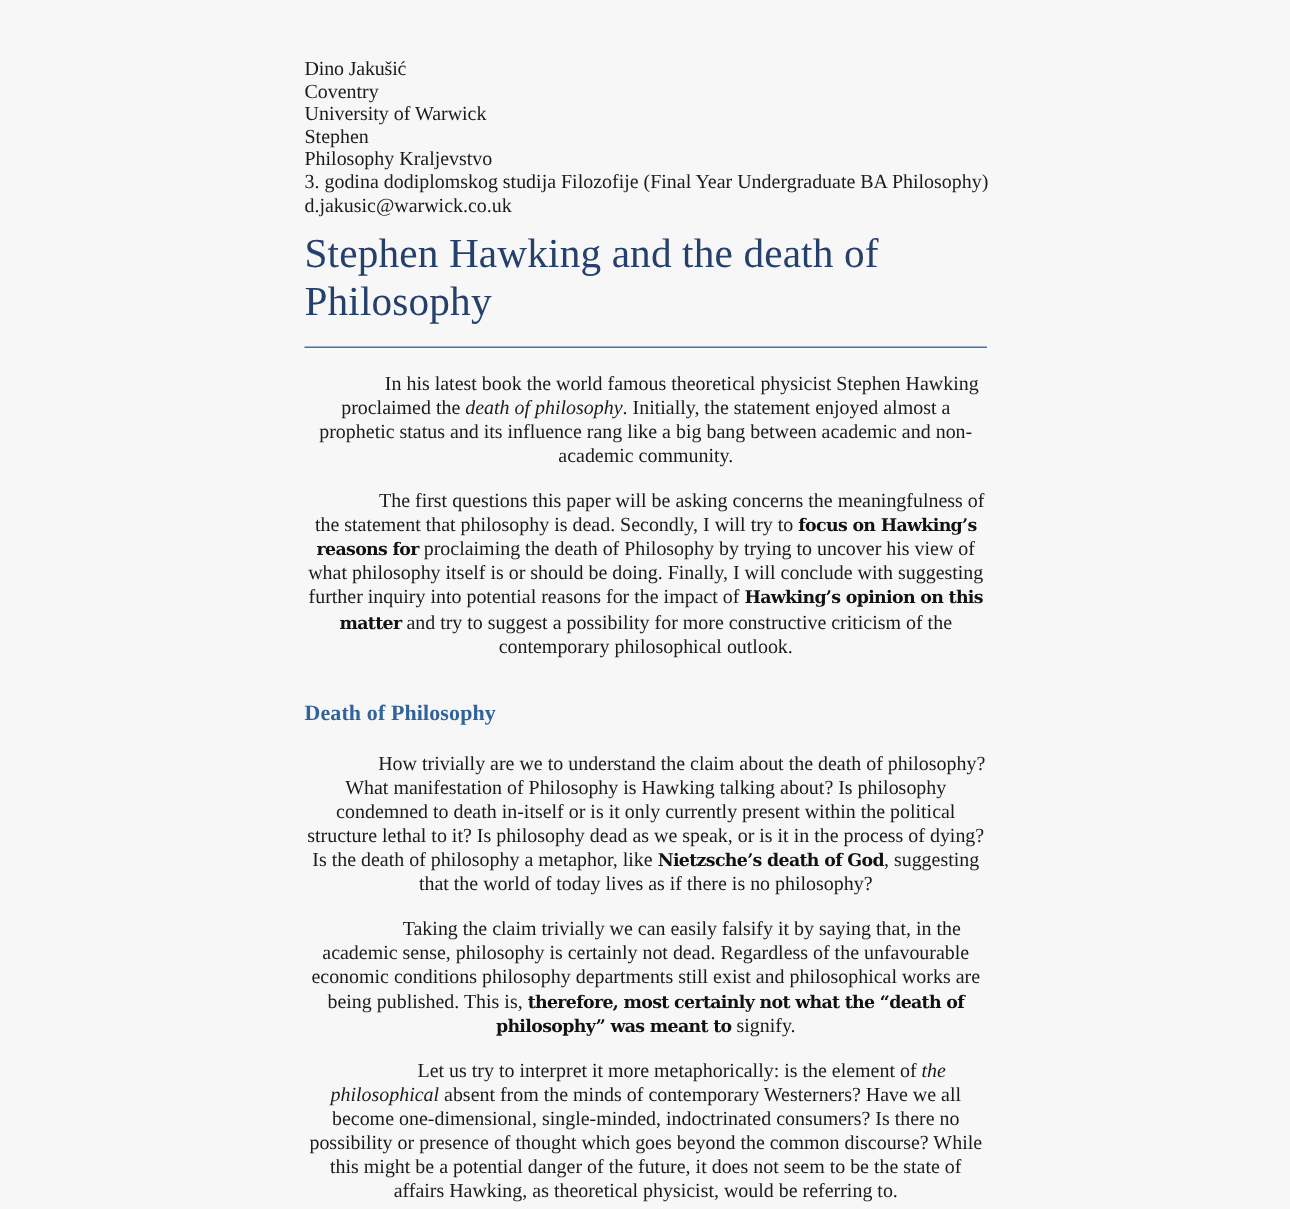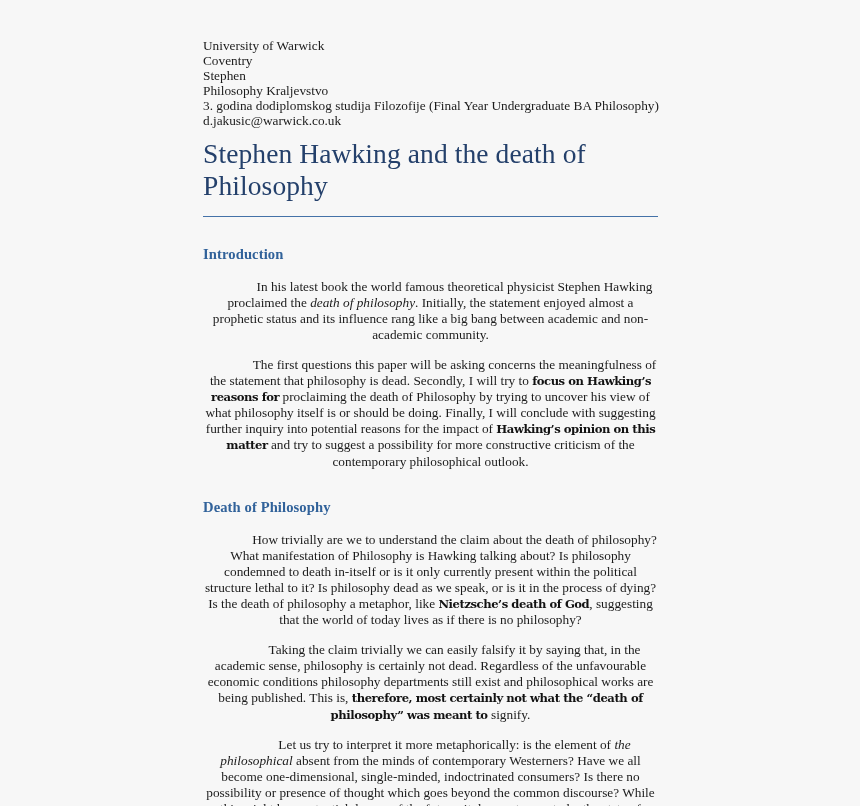--- a/index.html
+++ b/index.html
@@ -98,33 +98,33 @@
     color: #121212;
   }
 </style>
 </head>
 <body>
 
 <div id="page">
   <div id="text-column">
 
     <div class="author-block">
+        <div class="line name">Dino Jakušić</div>
+        <div class="line">Coventry</div>
         <div class="line">University of Warwick</div>
-        <div class="line">Coventry</div>
         <div class="line">Stephen</div>
         <div class="line">Philosophy Kraljevstvo</div>
         <div class="line">3. godina dodiplomskog studija Filozofije (Final Year Undergraduate BA Philosophy)</div>
         <div class="line">d.jakusic@warwick.co.uk</div>
       </div>
 
     <h1 class="doc-title">Stephen Hawking and the death of Philosophy</h1>
     <div class="title-rule"></div>
 
     <div id="sections">
-        <h2 class="section-heading">Introduction</h2>
         <p class="body first-after-heading"><span>In his latest book the world famous theoretical physicist Stephen Hawking proclaimed the </span><em class="ital">death of philosophy</em><span>. Initially, the statement enjoyed almost a prophetic status and its influence rang like a big bang between academic and non-academic community.</span></p>
         <p class="body"><span>The first questions this paper will be asking concerns the meaningfulness of the statement that philosophy is dead. Secondly, I will try to </span><span class="sub">focus on Hawking’s reasons for</span><span> proclaiming the death of Philosophy by trying to uncover his view of what philosophy itself is or should be doing. Finally, I will conclude with suggesting further inquiry into potential reasons for the impact of </span><span class="sub">Hawking’s opinion on this matter</span><span> and try to suggest a possibility for more constructive criticism of the contemporary philosophical outlook.</span></p>
         <h2 class="section-heading">Death of Philosophy</h2>
         <p class="body first-after-heading"><span>How trivially are we to understand the claim about the death of philosophy? What manifestation of Philosophy is Hawking talking about? Is philosophy condemned to death in-itself or is it only currently present within the political structure lethal to it? Is philosophy dead as we speak, or is it in the process of dying? Is the death of philosophy a metaphor, like </span><span class="sub">Nietzsche’s death of God</span><span>, suggesting that the world of today lives as if there is no philosophy?</span></p>
         <p class="body"><span>Taking the claim trivially we can easily falsify it by saying that, in the academic sense, philosophy is certainly not dead. Regardless of the unfavourable economic conditions philosophy departments still exist and philosophical works are being published. This is, </span><span class="sub">therefore, most certainly not what the “death of philosophy” was meant to</span><span> signify.</span></p>
         <p class="body"><span>Let us try to interpret it more metaphorically: is the element of </span><em class="ital">the philosophical</em><span> absent from the minds of contemporary Westerners? Have we all become one-dimensional, single-minded, indoctrinated consumers? Is there no possibility or presence of thought which goes beyond the common discourse? While this might be a potential danger of the future, it does not seem to be the state of affairs Hawking, as theoretical physicist, would be referring to.</span></p>
       </div>
 
   </div>
 </div>

